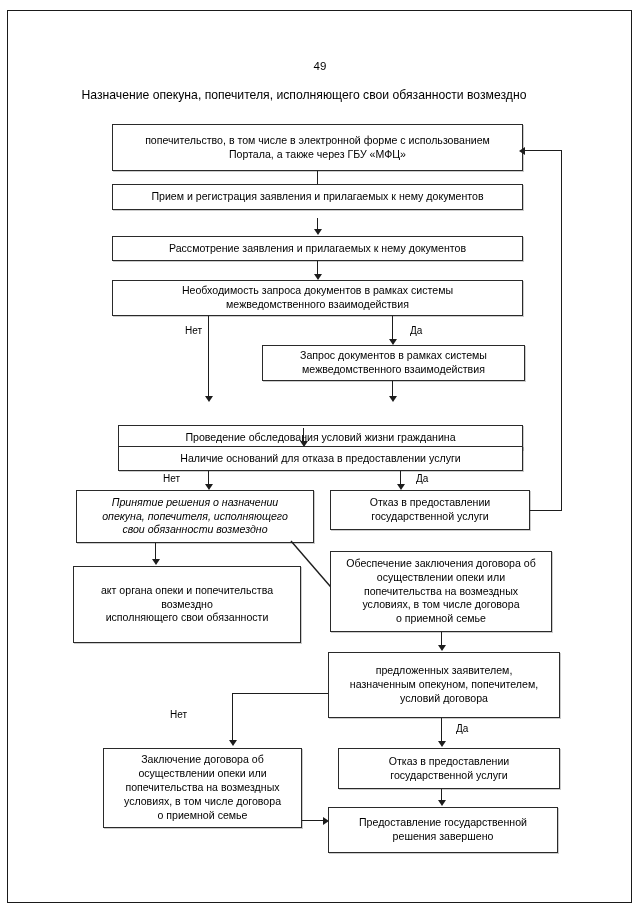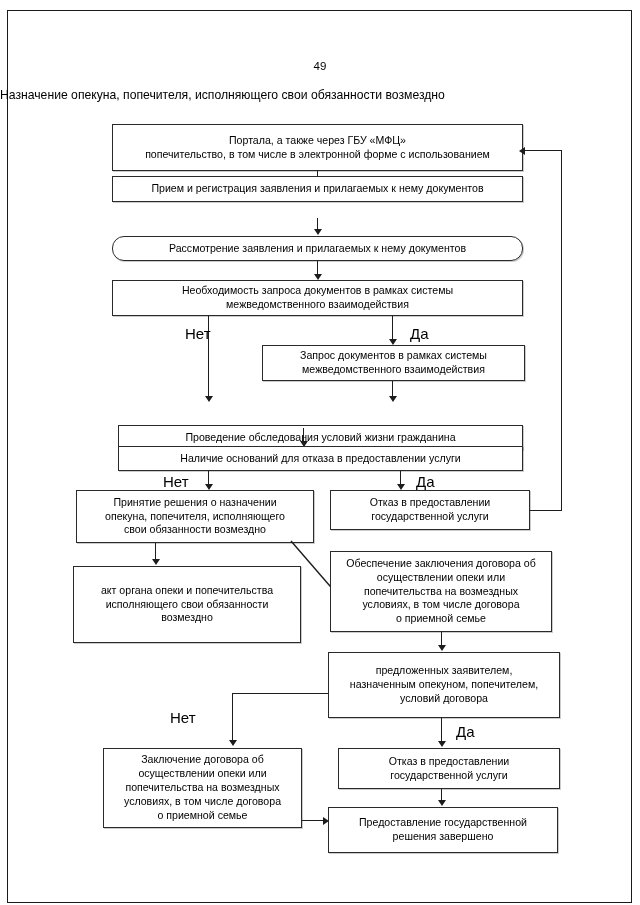--- a/index.html
+++ b/index.html
@@ -34,21 +34,21 @@
     width: 640px;
     text-align: center;
     font-size: 11.5px;
     letter-spacing: 0.2px;
   }
   .doc-title {
     position: absolute;
     left: 0;
     top: 88px;
     width: 608px;
-    text-align: left;
+    text-align: center;
     font-size: 12.2px;
   }
   
   .node {
     position: absolute;
     box-sizing: border-box;
     border: 1px solid #2a2a2a;
     background: #ffffff;
     display: flex;
     align-items: center;
@@ -83,56 +83,56 @@
   }
   .arrow-right {
     position: absolute;
     width: 0; height: 0;
     border-top: 4px solid transparent;
     border-bottom: 4px solid transparent;
     border-left: 6px solid #1d1d1d;
   }
   .branch-label {
     position: absolute;
-    font-size: 15px;
+    font-size: 10px;
     white-space: nowrap;
   }
   .diag-line {
     position: absolute;
     overflow: visible;
   }
 </style>
 </head>
 <body>
 
 <div id="page">
 
   <div id="page-frame"></div>
 
   <div class="page-number">49</div>
   <div class="doc-title">Назначение опекуна, попечителя, исполняющего свои обязанности возмездно</div>
 
   <div class="node" style="left:112px; top:124px; width:411px; height:47px;">
     <span>
+      <span>попечительство, в том числе в электронной форме с использованием</span>
       <span>Портала, а также через ГБУ «МФЦ»</span>
-      <span>попечительство, в том числе в электронной форме с использованием</span>
     </span>
   </div>
 
   <div class="vline" style="left:317px; top:171px; height:15px;"></div>
   <div class="arrow-down" style="left:313.5px; top:185px;"></div>
 
-  <div class="node" style="left:112px; top:176px; width:411px; height:26px;">
+  <div class="node" style="left:112px; top:184px; width:411px; height:26px;">
     <span>Прием и регистрация заявления и прилагаемых к нему документов</span>
   </div>
 
   <div class="vline" style="left:317px; top:218px; height:12px;"></div>
   <div class="arrow-down" style="left:313.5px; top:229px;"></div>
 
-  <div class="node" style="left:112px; top:236px; width:411px; height:25px;border-radius:12px;">
+  <div class="node" style="left:112px; top:236px; width:411px; height:25px;">
     <span>Рассмотрение заявления и прилагаемых к нему документов</span>
   </div>
 
   <div class="vline" style="left:317px; top:261px; height:14px;"></div>
   <div class="arrow-down" style="left:313.5px; top:274px;"></div>
 
   <div class="node" style="left:112px; top:280px; width:411px; height:36px;">
     <span>
       <span>Необходимость запроса документов в рамках системы</span>
       <span>межведомственного взаимодействия</span>
@@ -169,21 +169,21 @@
   </div>
 
   <div class="vline" style="left:208px; top:471px; height:14px;"></div>
   <div class="arrow-down" style="left:204.5px; top:484px;"></div>
   <div class="branch-label" style="left:163px; top:473px;">Нет</div>
 
   <div class="vline" style="left:400px; top:471px; height:14px;"></div>
   <div class="arrow-down" style="left:396.5px; top:484px;"></div>
   <div class="branch-label" style="left:416px; top:473px;">Да</div>
 
-  <div class="node" style="left:76px; top:490px; width:238px; height:53px;">
+  <div class="node" style="left:76px; top:490px; width:238px; height:53px;font-style:italic;">
     <span>
       <span>Принятие решения о назначении</span>
       <span>опекуна, попечителя, исполняющего</span>
       <span>свои обязанности возмездно</span>
     </span>
   </div>
 
   <div class="node" style="left:330px; top:490px; width:200px; height:40px;">
     <span>
       <span>Отказ в предоставлении</span>
@@ -200,22 +200,22 @@
   <div class="arrow-down" style="left:151.5px; top:559px;"></div>
 
   <svg class="diag-line" style="left:290px; top:540px;" width="60" height="62" viewBox="0 0 60 62">
     <line x1="1" y1="1" x2="46" y2="53" stroke="#1d1d1d" stroke-width="1.4"></line>
     <polygon points="44,45 50,60 40,51" fill="#1d1d1d"></polygon>
   </svg>
 
   <div class="node" style="left:73px; top:566px; width:228px; height:77px;">
     <span>
       <span>акт органа опеки и попечительства</span>
+      <span>возмездно</span>
       <span>исполняющего свои обязанности</span>
-      <span>возмездно</span>
     </span>
   </div>
 
   <div class="node" style="left:330px; top:551px; width:222px; height:81px;">
     <span>
       <span>Обеспечение заключения договора об</span>
       <span>осуществлении опеки или</span>
       <span>попечительства на возмездных</span>
       <span>условиях, в том числе договора</span>
       <span>о приемной семье</span>

